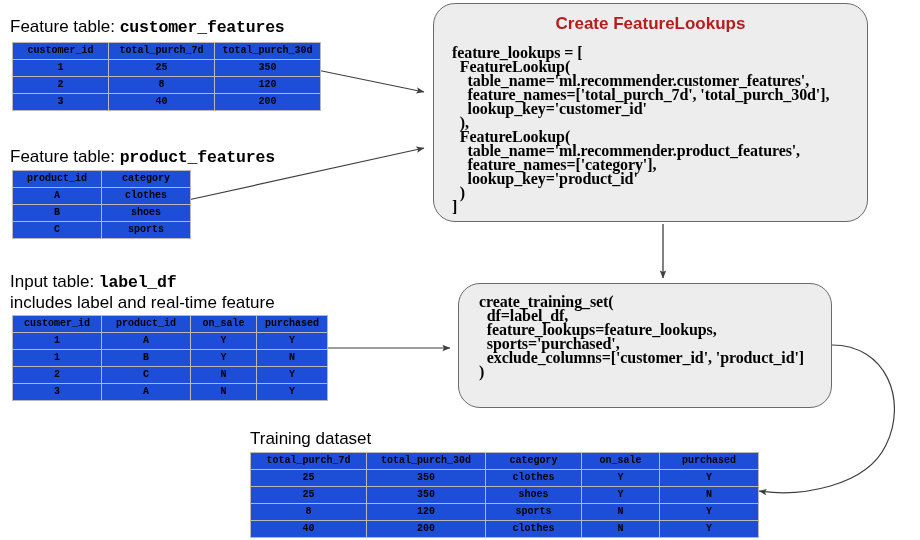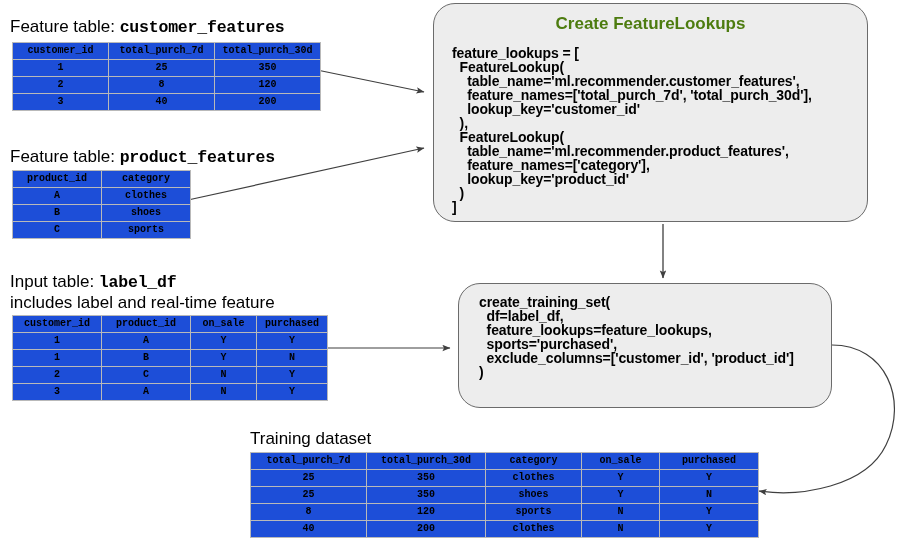--- a/index.html
+++ b/index.html
@@ -67,27 +67,27 @@
     background: #ededed;
     border: 1.4px solid #6b6b6b;
     border-radius: 22px;
     box-sizing: border-box;
   }
   .procbox .boxtitle {
     text-align: center;
     font-family: "Liberation Sans", sans-serif;
     font-weight: bold;
     font-size: 17px;
-    color: #4d7c0f;
+    color: #b91c1c;
     white-space: nowrap;
   }
   .procbox pre.code {
     margin: 0;
-    font-family: Liberation Sans, sans-serif;
-    font-size: 14px;
+    font-family: Liberation Serif, serif;
+    font-size: 16px;
     line-height: 14px;
     font-weight: bold;
     color: #000;
     white-space: pre;
     letter-spacing: -0.1px;
   }
 
   
   svg#arrows {
     position: absolute;

